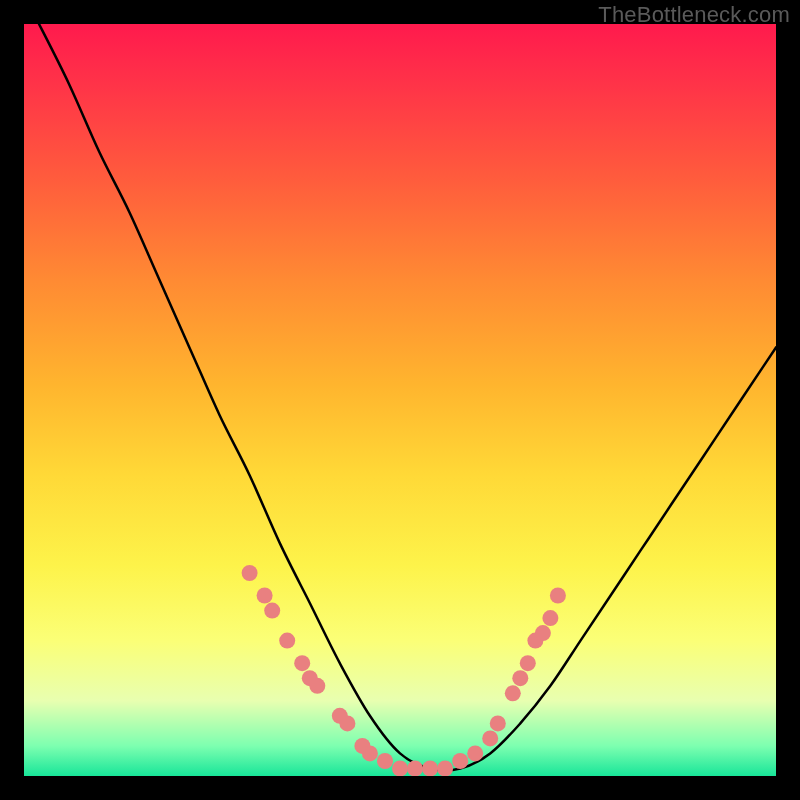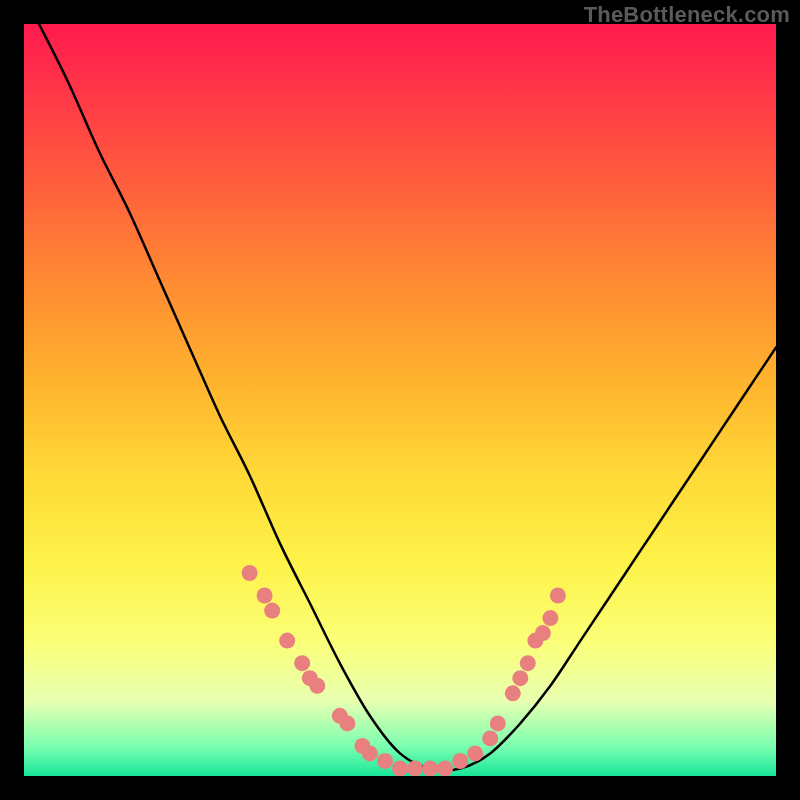--- a/index.html
+++ b/index.html
@@ -30,21 +30,21 @@
       #e8ffb0 90%,
       #7dffb0 96%,
       #18e599 100%
     );
   }
   .watermark {
     position: absolute;
     top: 2px;
     right: 10px;
     font-size: 22px;
-    font-weight: 700;
+    font-weight: 400;
     color: #5a5a5a;
     letter-spacing: 0.2px;
     user-select: none;
   }
   svg.curve {
     position: absolute;
     left: 0;
     top: 0;
     width: 752px;
     height: 752px;

